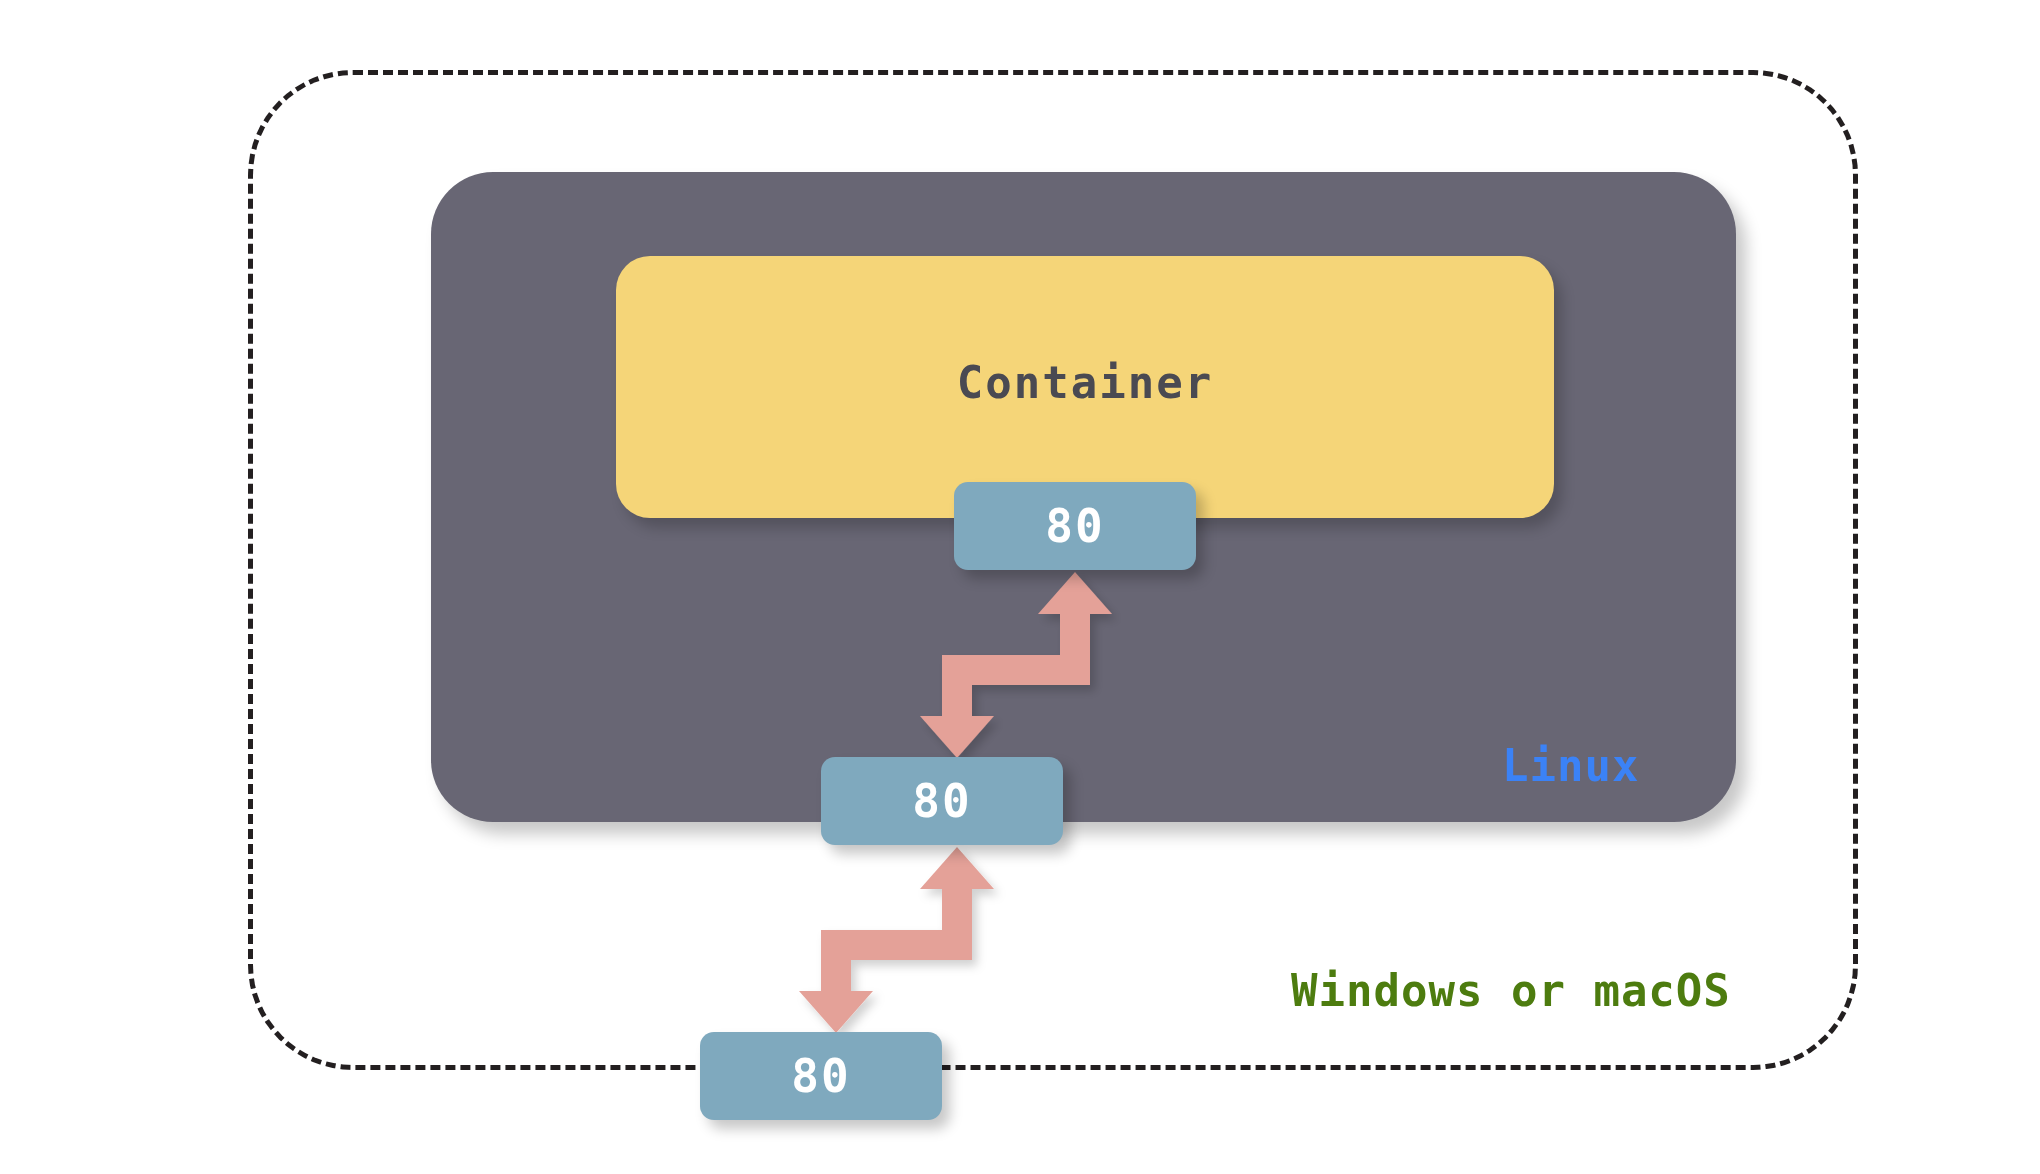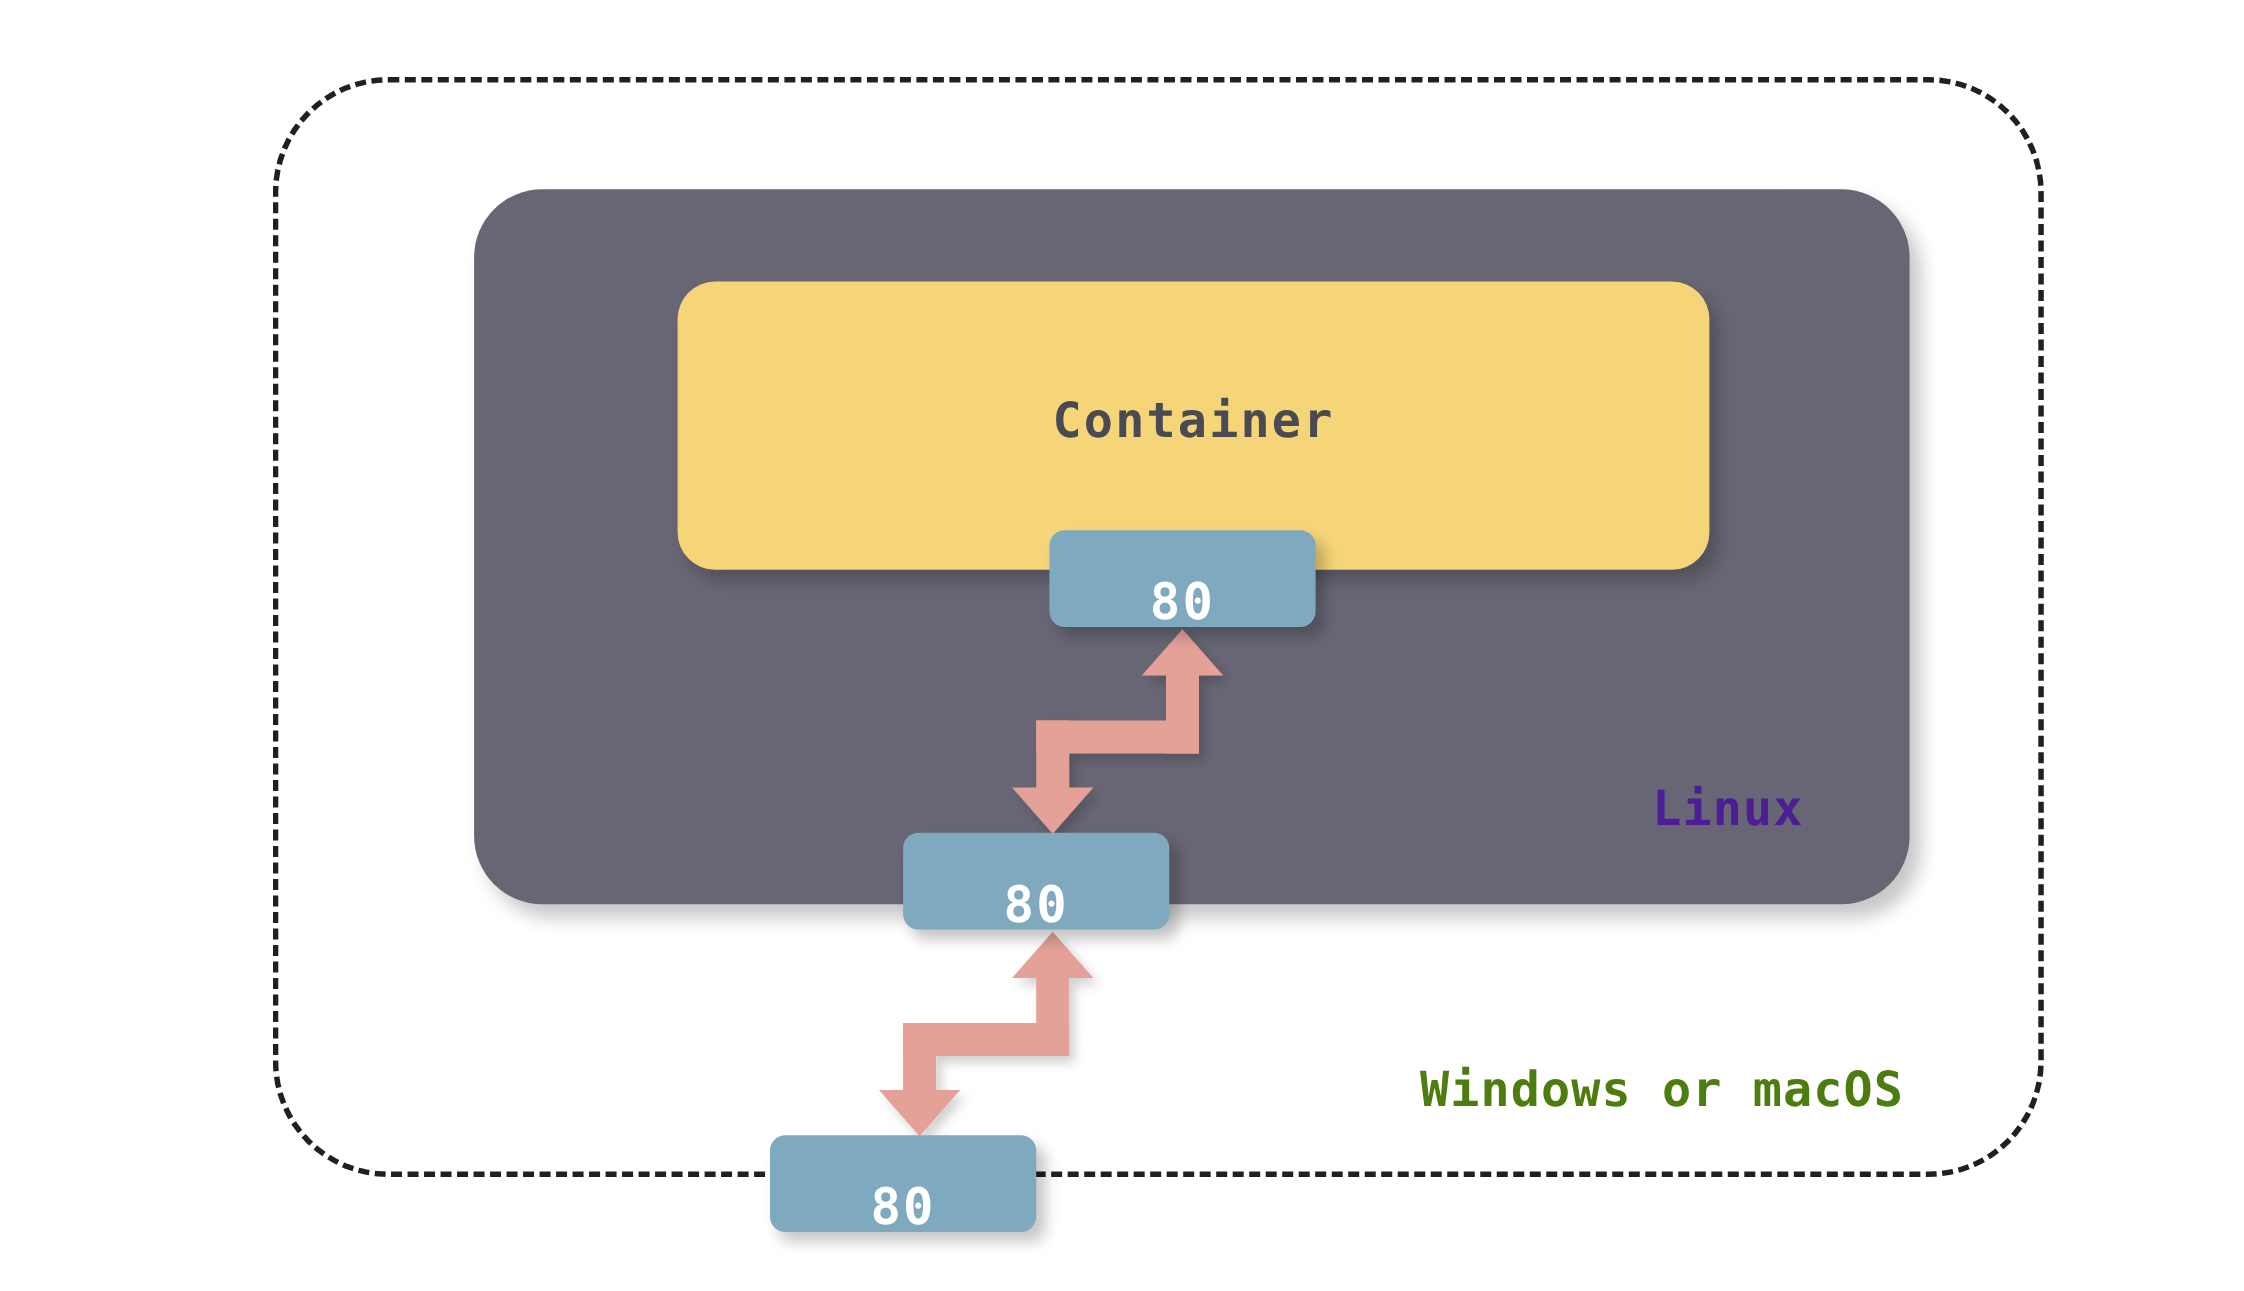--- a/index.html
+++ b/index.html
@@ -56,25 +56,25 @@
     top: 172px;
     width: 1305px;
     height: 650px;
     background: #686674;
     border-radius: 62px;
     box-shadow: 10px 12px 16px rgba(0,0,0,0.22);
   }
   .vm-label {
     position: absolute;
     left: 1486px;
-    top: 710px;
+    top: 740px;
     font-family: "DejaVu Sans Mono", monospace;
     font-size: 44px;
     font-weight: bold;
-    color: #4c1d95;
+    color: #3b82f6;
     letter-spacing: 1px;
     white-space: nowrap;
   }
 
   
   .container-box {
     position: absolute;
     left: 600px;
     top: 256px;
     width: 938px;
@@ -96,21 +96,21 @@
     letter-spacing: 2px;
   }
 
   
   .port-box {
     position: absolute;
     background: #7fa9be;
     border-radius: 14px;
     box-shadow: 8px 9px 13px rgba(0,0,0,0.22);
     display: flex;
-    align-items: flex-end;
+    align-items: center;
     justify-content: center;
   }
   .port-label {
     font-family: "DejaVu Sans Mono", monospace;
     font-size: 46px;
     font-weight: bold;
     color: #ffffff;
     letter-spacing: 2px;
     line-height: 1;
   }

